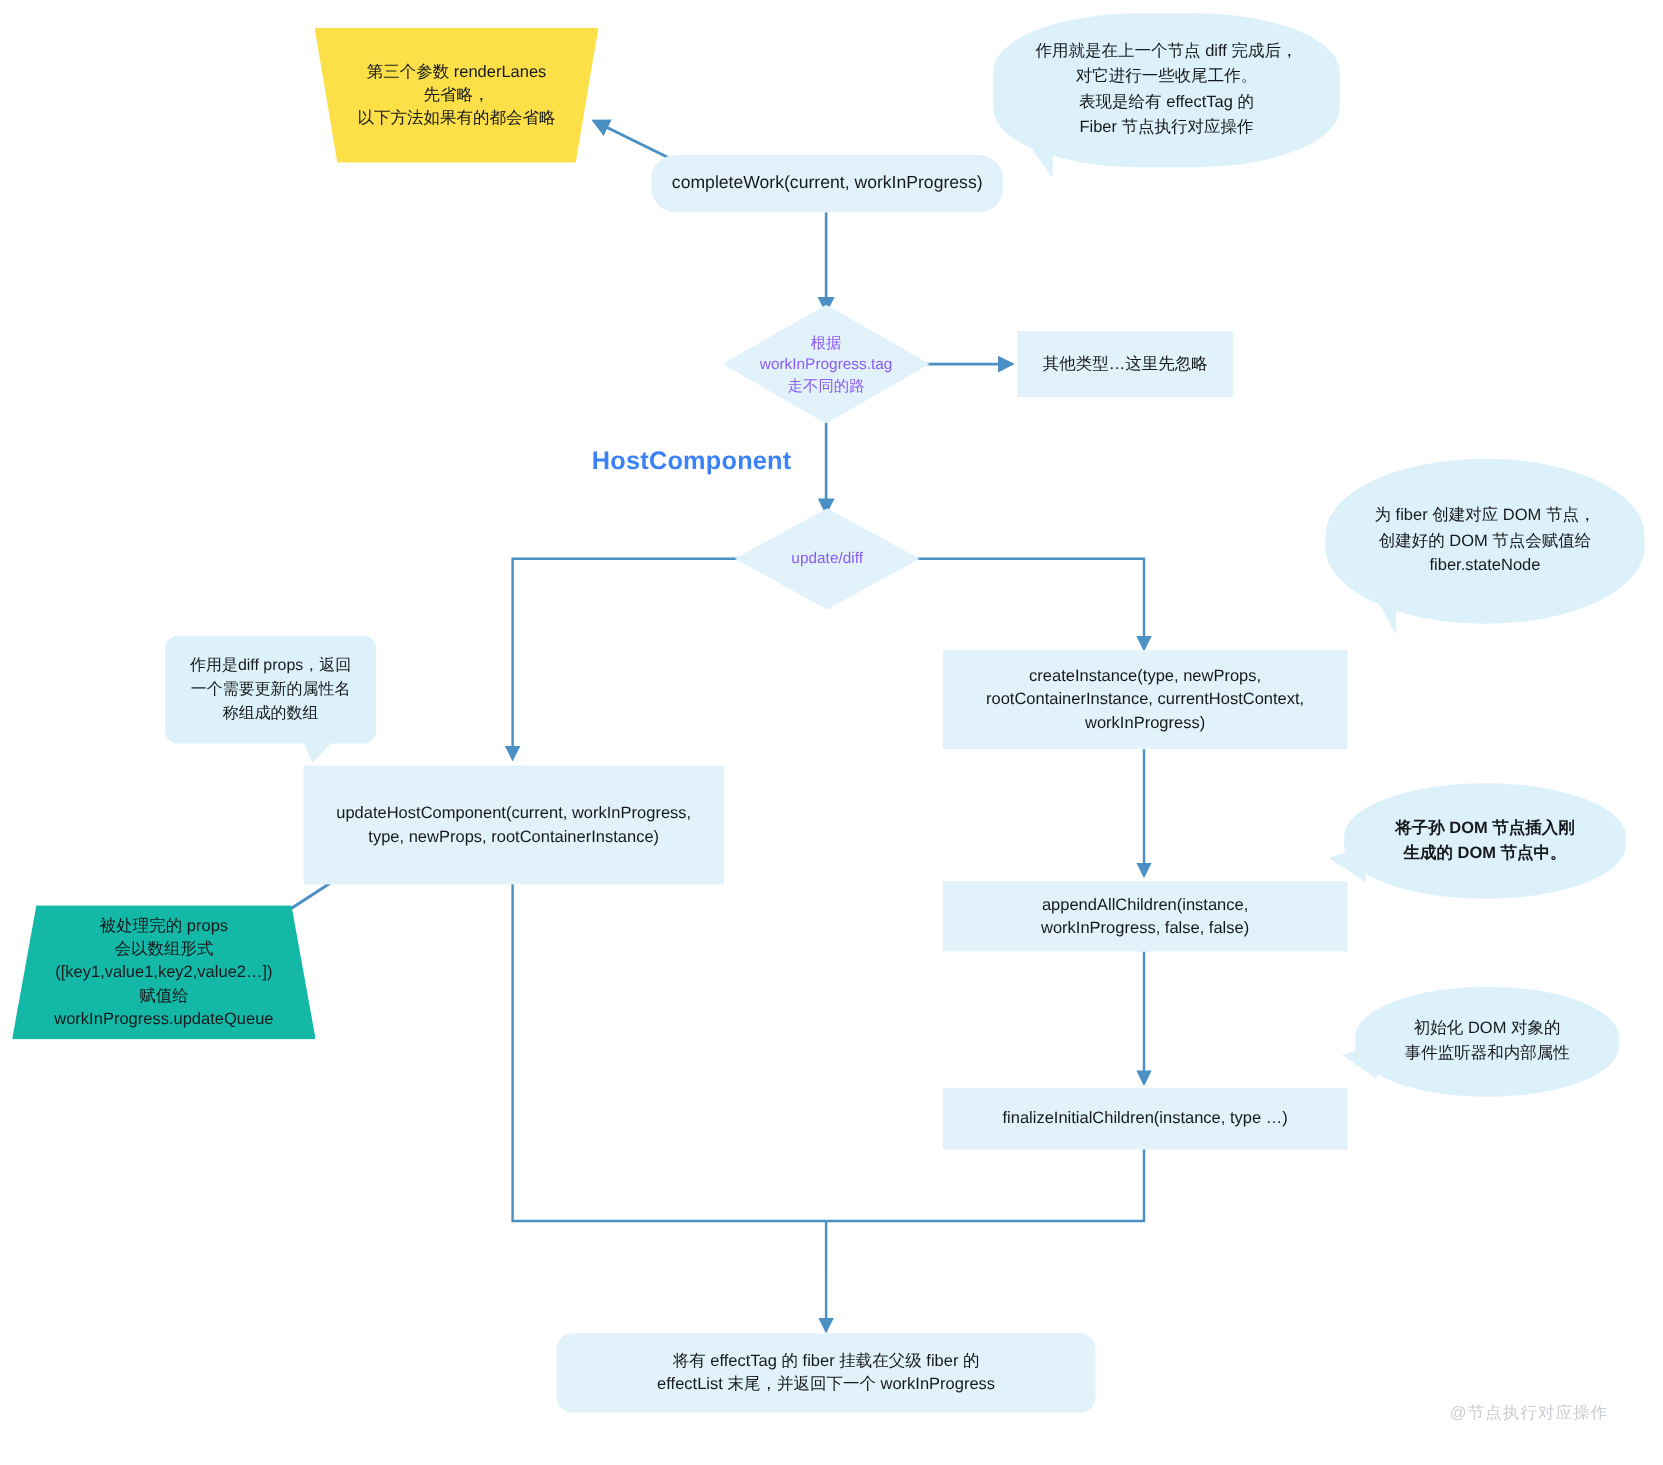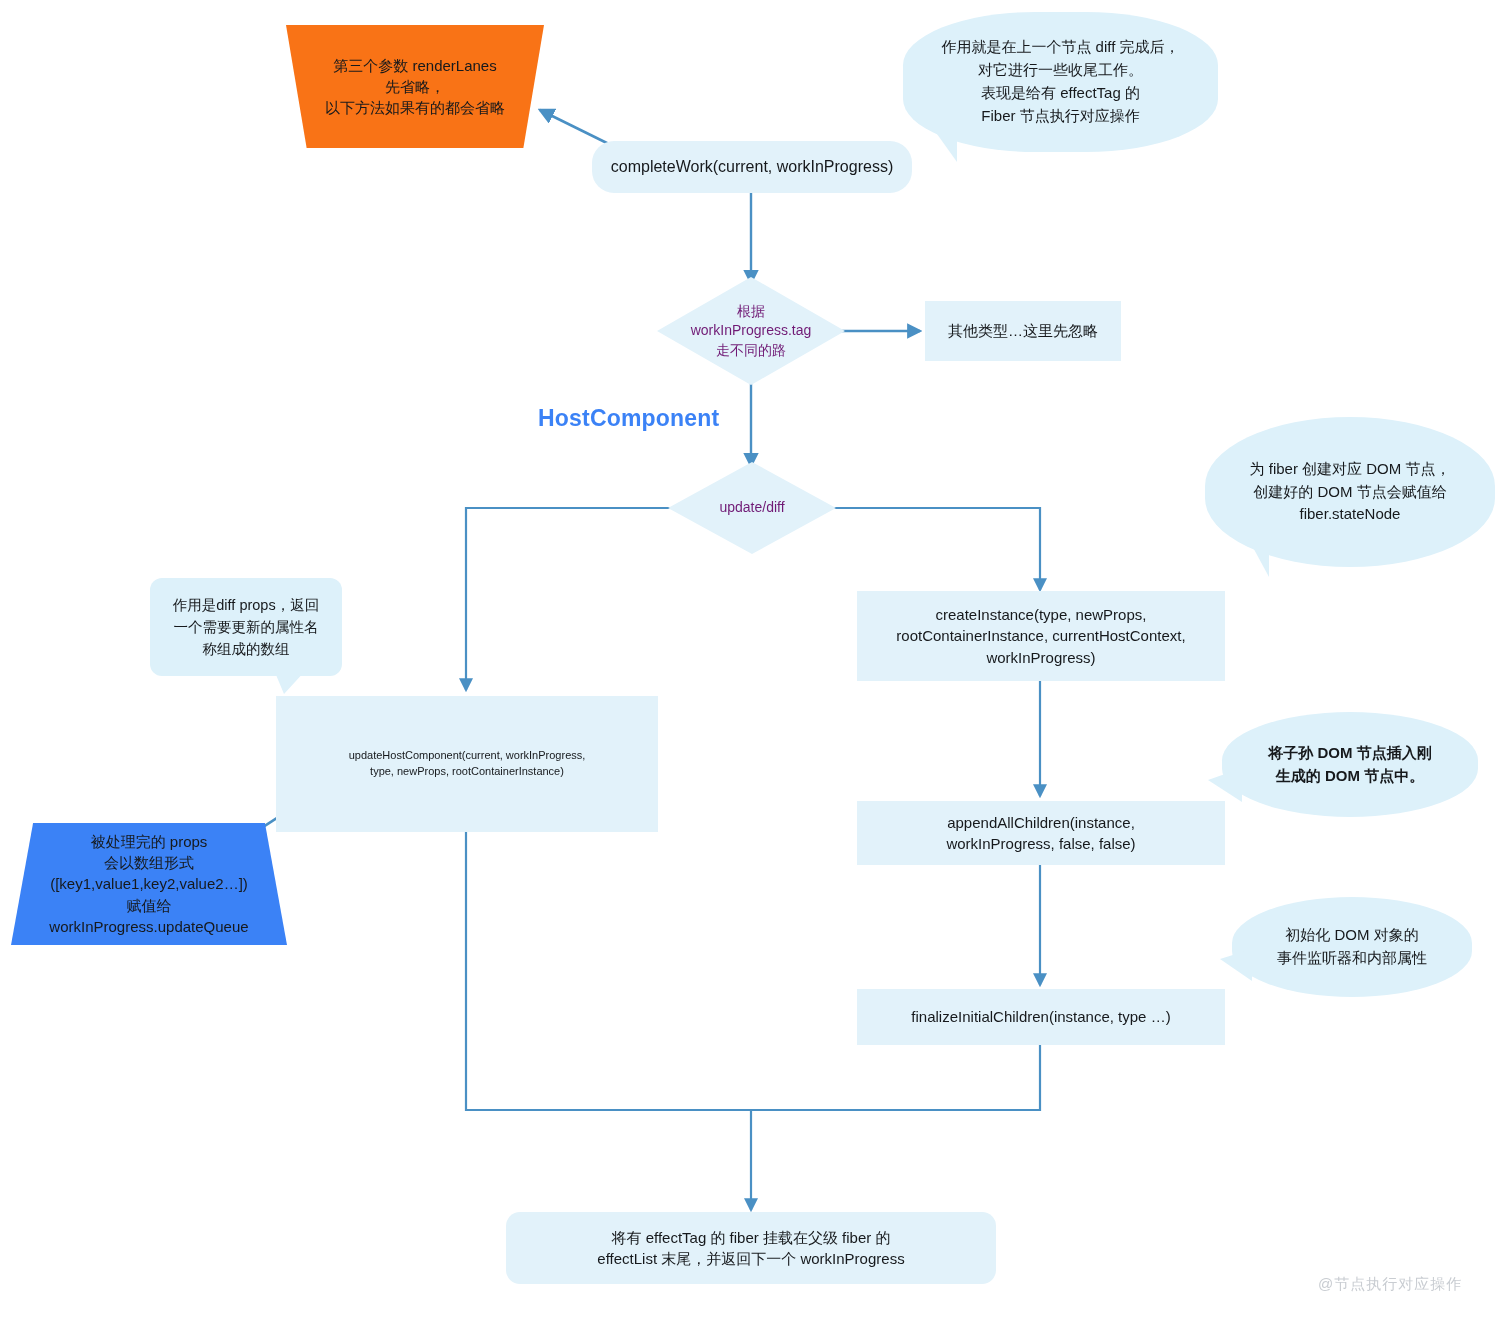--- a/index.html
+++ b/index.html
@@ -59,31 +59,31 @@
   }
   .diamond-text {
     position: absolute;
     left: 0; top: 0;
     width: 100%; height: 100%;
     display: flex;
     align-items: center;
     justify-content: center;
     text-align: center;
     white-space: pre-line;
-    color: #701a75;
+    color: #8b5cf6;
     line-height: 1.38;
   }
   .trap-down {
     
-    background: #3b82f6;
+    background: #14b8a6;
     clip-path: polygon(8% 0%, 92% 0%, 100% 100%, 0% 100%);
   }
   .trap-up {
     
-    background: #f97316;
+    background: #fde047;
     clip-path: polygon(0% 0%, 100% 0%, 92% 100%, 8% 100%);
   }
   .bubble {
     position: absolute;
   }
   .bubble-body {
     position: absolute;
     left: 0; top: 0;
     width: 100%; height: 100%;
     background: #ddf1fa;
@@ -224,21 +224,21 @@
 称组成的数组</span>
     </div>
   </div>
 
   <div class="node fill rect" style="left:857px; top:591px; width:368px; height:90px; font-size:15px;">
     <span>createInstance(type, newProps,
 rootContainerInstance, currentHostContext,
 workInProgress)</span>
   </div>
 
-  <div class="node fill rect" style="left:276px; top:696px; width:382px; height:136px; font-size:11px;">
+  <div class="node fill rect" style="left:276px; top:696px; width:382px; height:108px; font-size:15px;">
     <span>updateHostComponent(current, workInProgress,
 type, newProps, rootContainerInstance)</span>
   </div>
 
   <div class="bubble" style="left:1222px; top:712px; width:256px; height:105px;">
     <div class="bubble-body"></div>
     <div class="bubble-tail" style="left:-14px; top:56px; border-top:12px solid transparent; border-bottom:22px solid transparent; border-right:34px solid #ddf1fa;"></div>
     <div class="bubble-text" style="font-size:15px;font-weight:bold;">
       <span>将子孙 DOM 节点插入刚
 生成的 DOM 节点中。</span>

